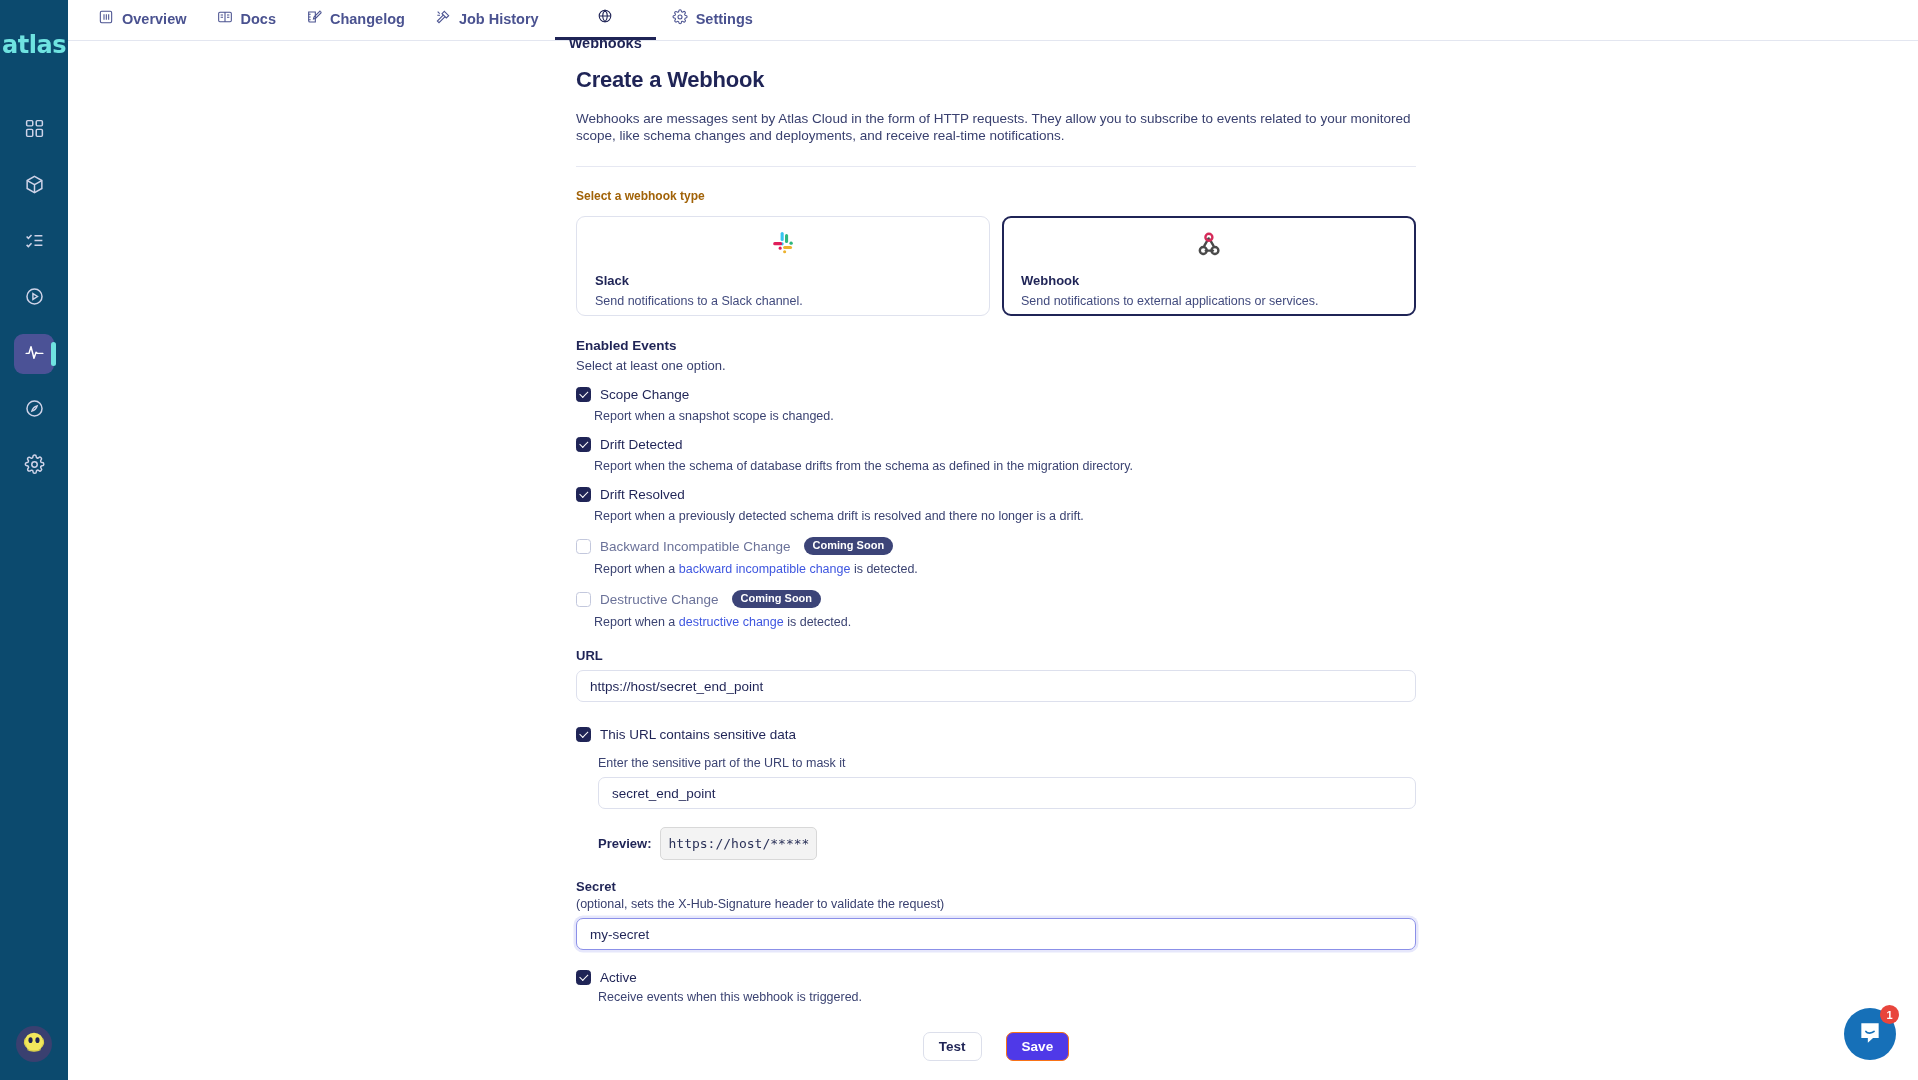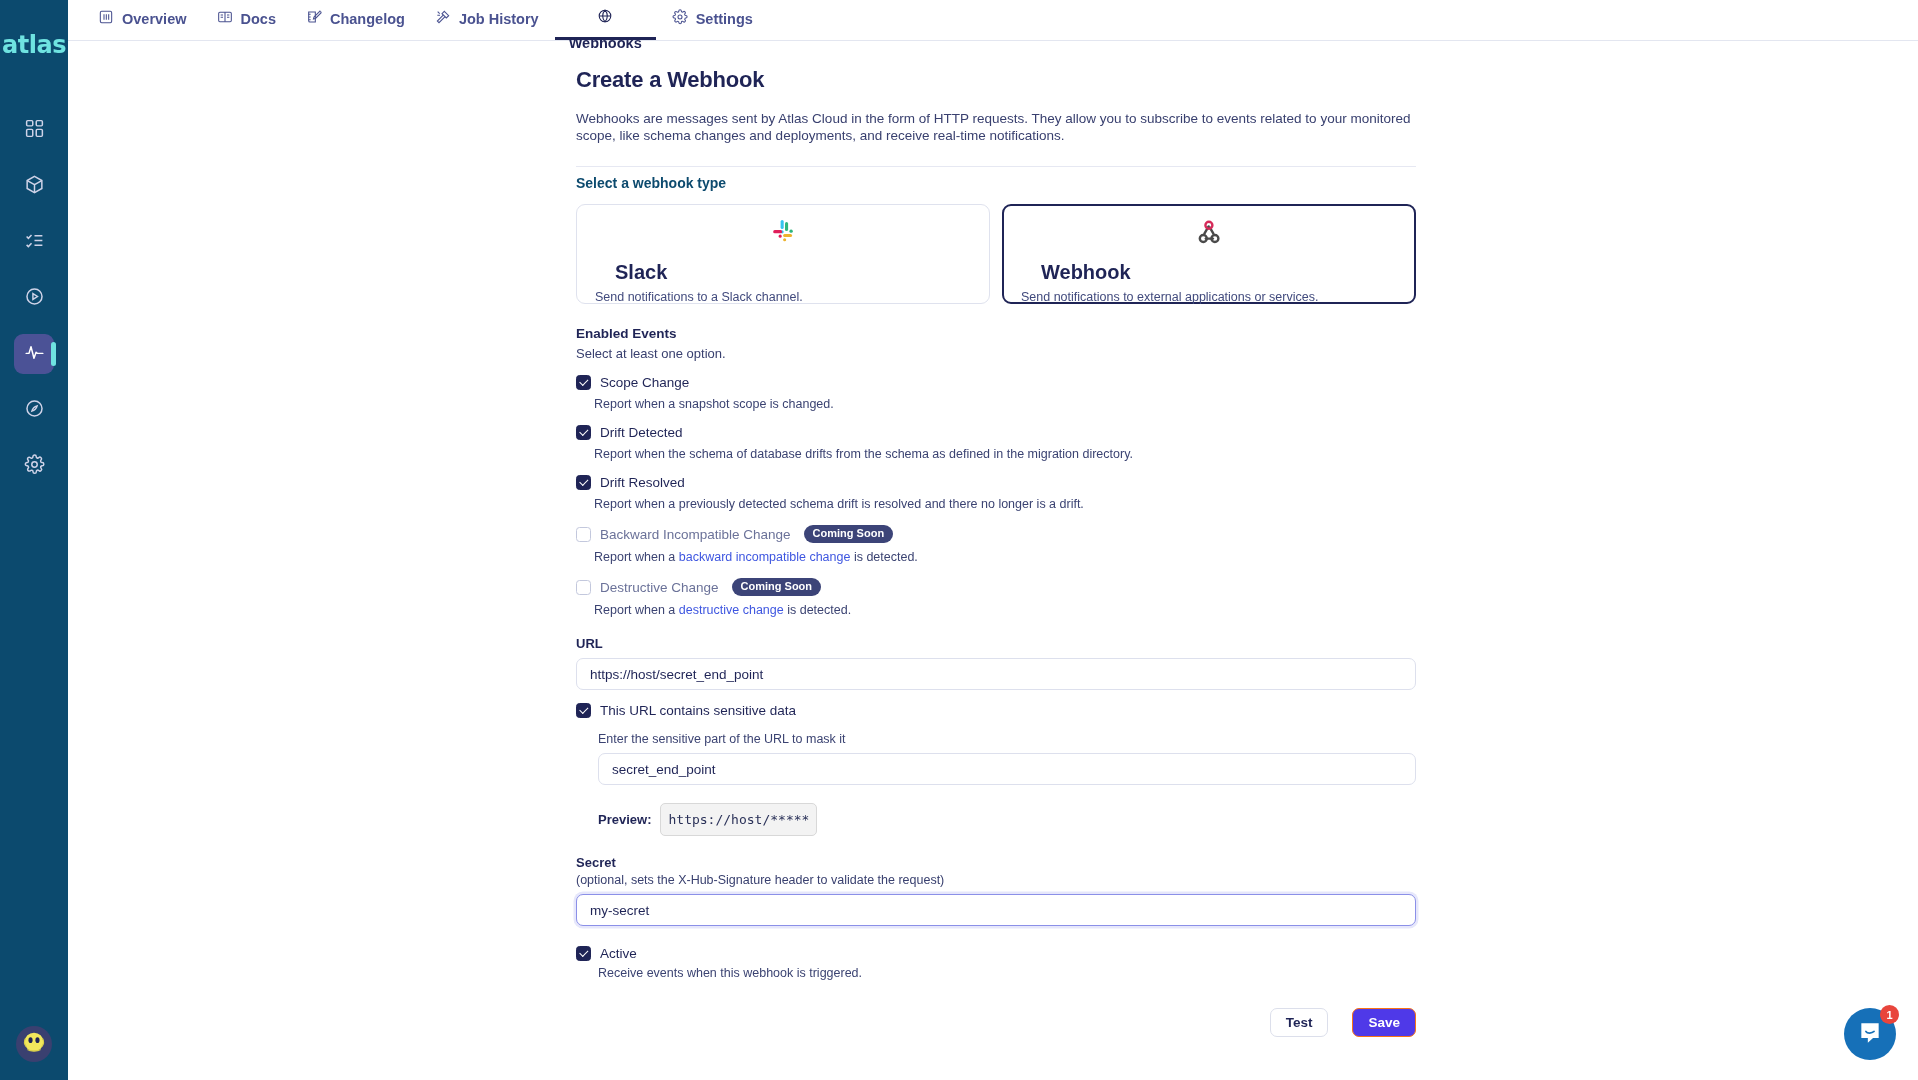--- a/index.html
+++ b/index.html
@@ -63,31 +63,31 @@
   .content { padding: 26px 0 0 0; }
   .wrap { width: 840px; margin-left: 508px; }
 
   h1.page-title { font-size: 22px; color: #1f2456; font-weight: 700; letter-spacing: -0.2px; }
   p.page-desc {
     margin-top: 18px; font-size: 13.5px; color: #39406f;
     line-height: 1.23; max-width: 838px;
   }
   .hr { height: 1px; background: #e6e8f2; margin: 22px 0 0 0; }
 
-  h2.section-title { font-size: 14px; font-weight: 700; color: #0c4a6e; margin-top: 8px; }
+  h2.section-title { font-size: 12px; font-weight: 700; color: #a16207; margin-top: 22px; }
 
   .cards { display: flex; gap: 12px; margin-top: 13px; }
   .card {
     flex: 1; height: 100px; border-radius: 9px; background: #fff;
     border: 1px solid #dfe2ee; padding: 12px 18px 0 18px;
     position: relative; cursor: pointer;
   }
   .card.selected { border: 2px solid #1f2456; padding: 11px 17px 0 17px; }
   .card-icon { position: absolute; top: 13px; left: 50%; transform: translateX(-50%); height: 28px; }
-  .card-title { margin-top: 44px; font-size: 20px; font-weight: 700; color: #1f2456; margin-left: 20px; }
+  .card-title { margin-top: 44px; font-size: 13px; font-weight: 700; color: #1f2456; }
   .card-sub { margin-top: 6px; font-size: 12.5px; color: #414a7d; }
 
   h3.group-title { font-size: 13.5px; font-weight: 700; color: #1f2456; margin-top: 22px; }
   .group-sub { font-size: 13px; color: #39406f; margin-top: 5px; }
 
   .event { margin-top: 14px; }
   .event-row { display: flex; align-items: center; gap: 9px; }
   .cb {
     width: 15px; height: 15px; border-radius: 3.5px; flex: 0 0 15px;
     border: 1.4px solid #c3c8dd; background: #fff;
@@ -126,21 +126,21 @@
   .preview-row { display: flex; align-items: center; gap: 9px; margin-top: 18px; margin-left: 22px; }
   .preview-label { font-size: 13px; font-weight: 700; color: #1f2456; }
   .preview-code {
     font-family: "DejaVu Sans Mono", monospace; font-size: 13px; color: #2a3158;
     background: #f3f3f3; border: 1px solid #d8d8d8; border-radius: 5px; padding: 8px 7px;
   }
 
   .active-row { display:flex; align-items:flex-start; gap:9px; margin-top: 20px; }
   .active-desc { margin-top: 5px; margin-left: 22px; font-size: 12.5px; color: #3b4372; }
 
-  .actions { display: flex; justify-content: flex-end; gap: 24px; margin-top: 28px; }
+  .actions { display: flex; justify-content: center; gap: 24px; margin-top: 28px; }
   .btn {
     height: 29px; border-radius: 7px; font-size: 13.5px; font-weight: 600;
     padding: 0 15px; cursor: pointer; display:flex; align-items:center;
     font-family: "Liberation Sans", sans-serif;
   }
   .btn-test { background: #fff; border: 1px solid #dcdfeb; color: #1f2456; }
   .btn-save { background: #4f39e8; border: 1px solid #f97316; color: #fff; }
 
   
   .chat { position: absolute; right: 22px; bottom: 20px; width: 52px; height: 52px; }
@@ -384,21 +384,21 @@
             <div class="cb"></div>
             <span class="event-label muted">Destructive Change</span>
             <span class="badge">Coming Soon</span>
           </div>
           <div class="event-desc"><span>Report when a </span><span class="link">destructive change</span><span> is detected.</span></div>
         </div>
 
         <div class="field-label">URL</div>
         <input class="input" value="https://host/secret_end_point" style="">
 
-        <div class="event-row" style="margin-top:13px">
+        <div class="event-row" style="margin-top:25px">
           <div class="cb checked"></div>
           <span class="event-label">This URL contains sensitive data</span>
         </div>
 
         <div class="sub-note">Enter the sensitive part of the URL to mask it</div>
         <input class="input indent" value="secret_end_point" style="">
 
         <div class="preview-row">
           <span class="preview-label">Preview:</span>
           <span class="preview-code">https://host/*****</span>

